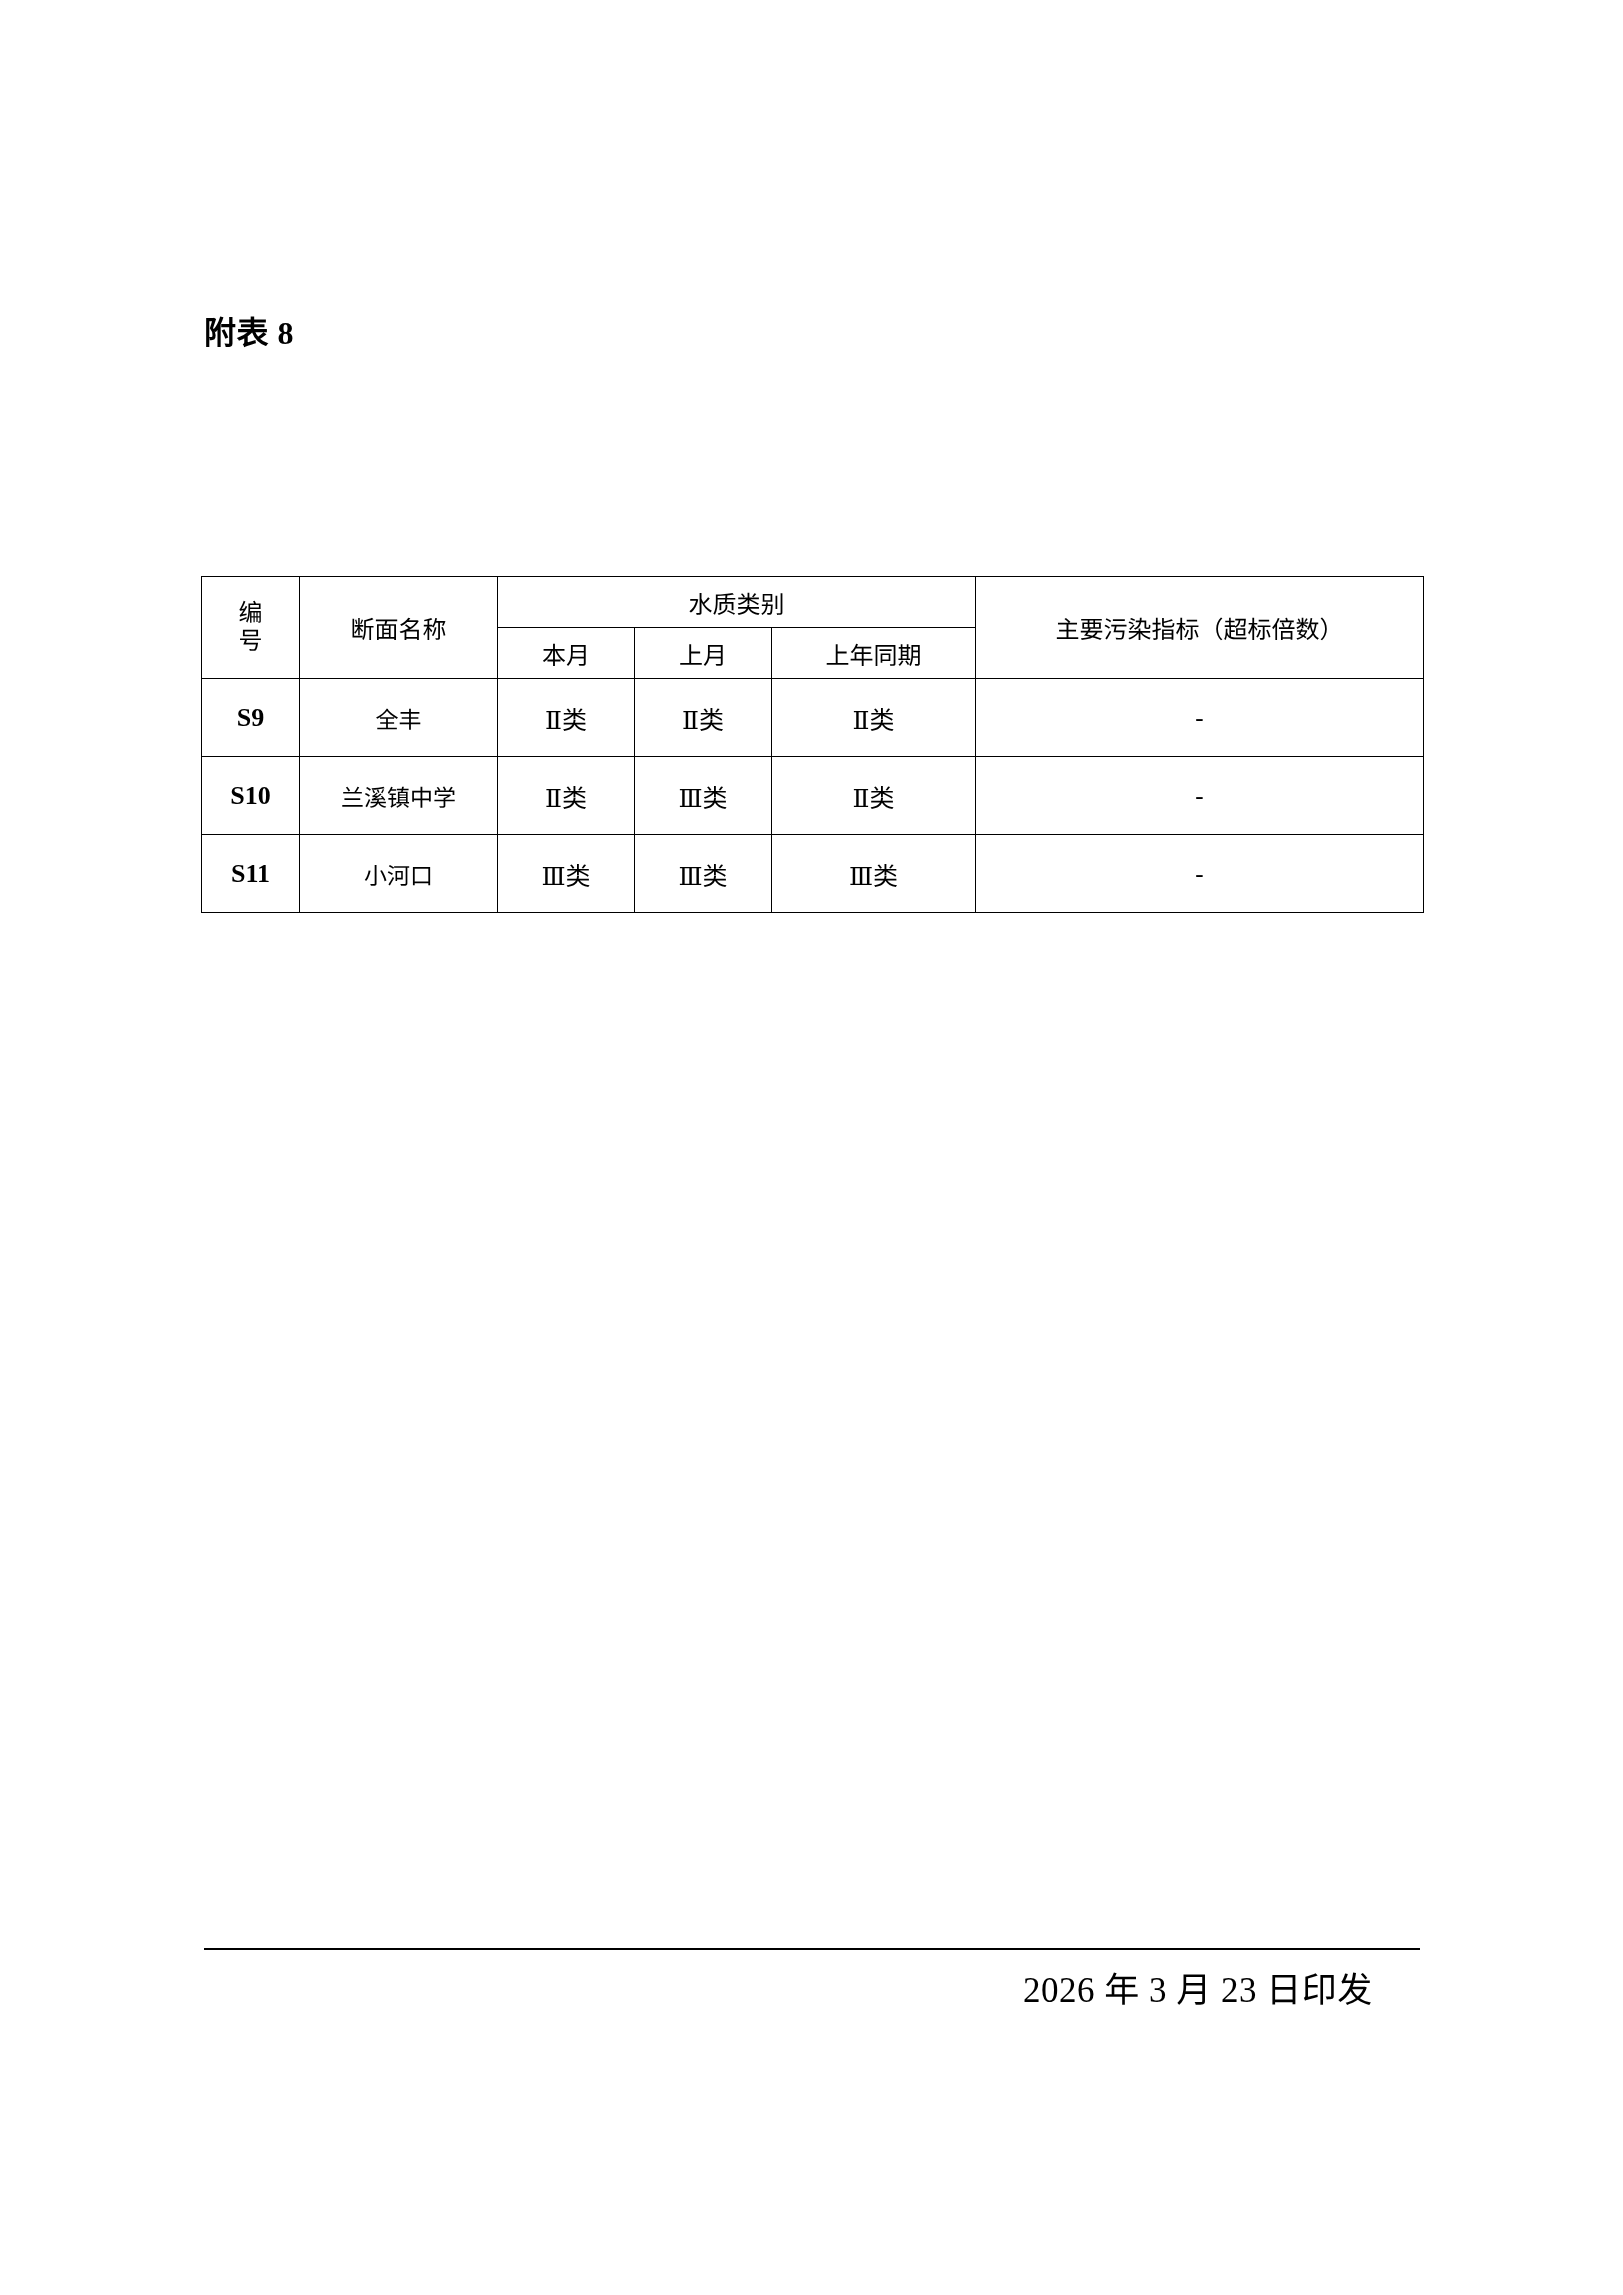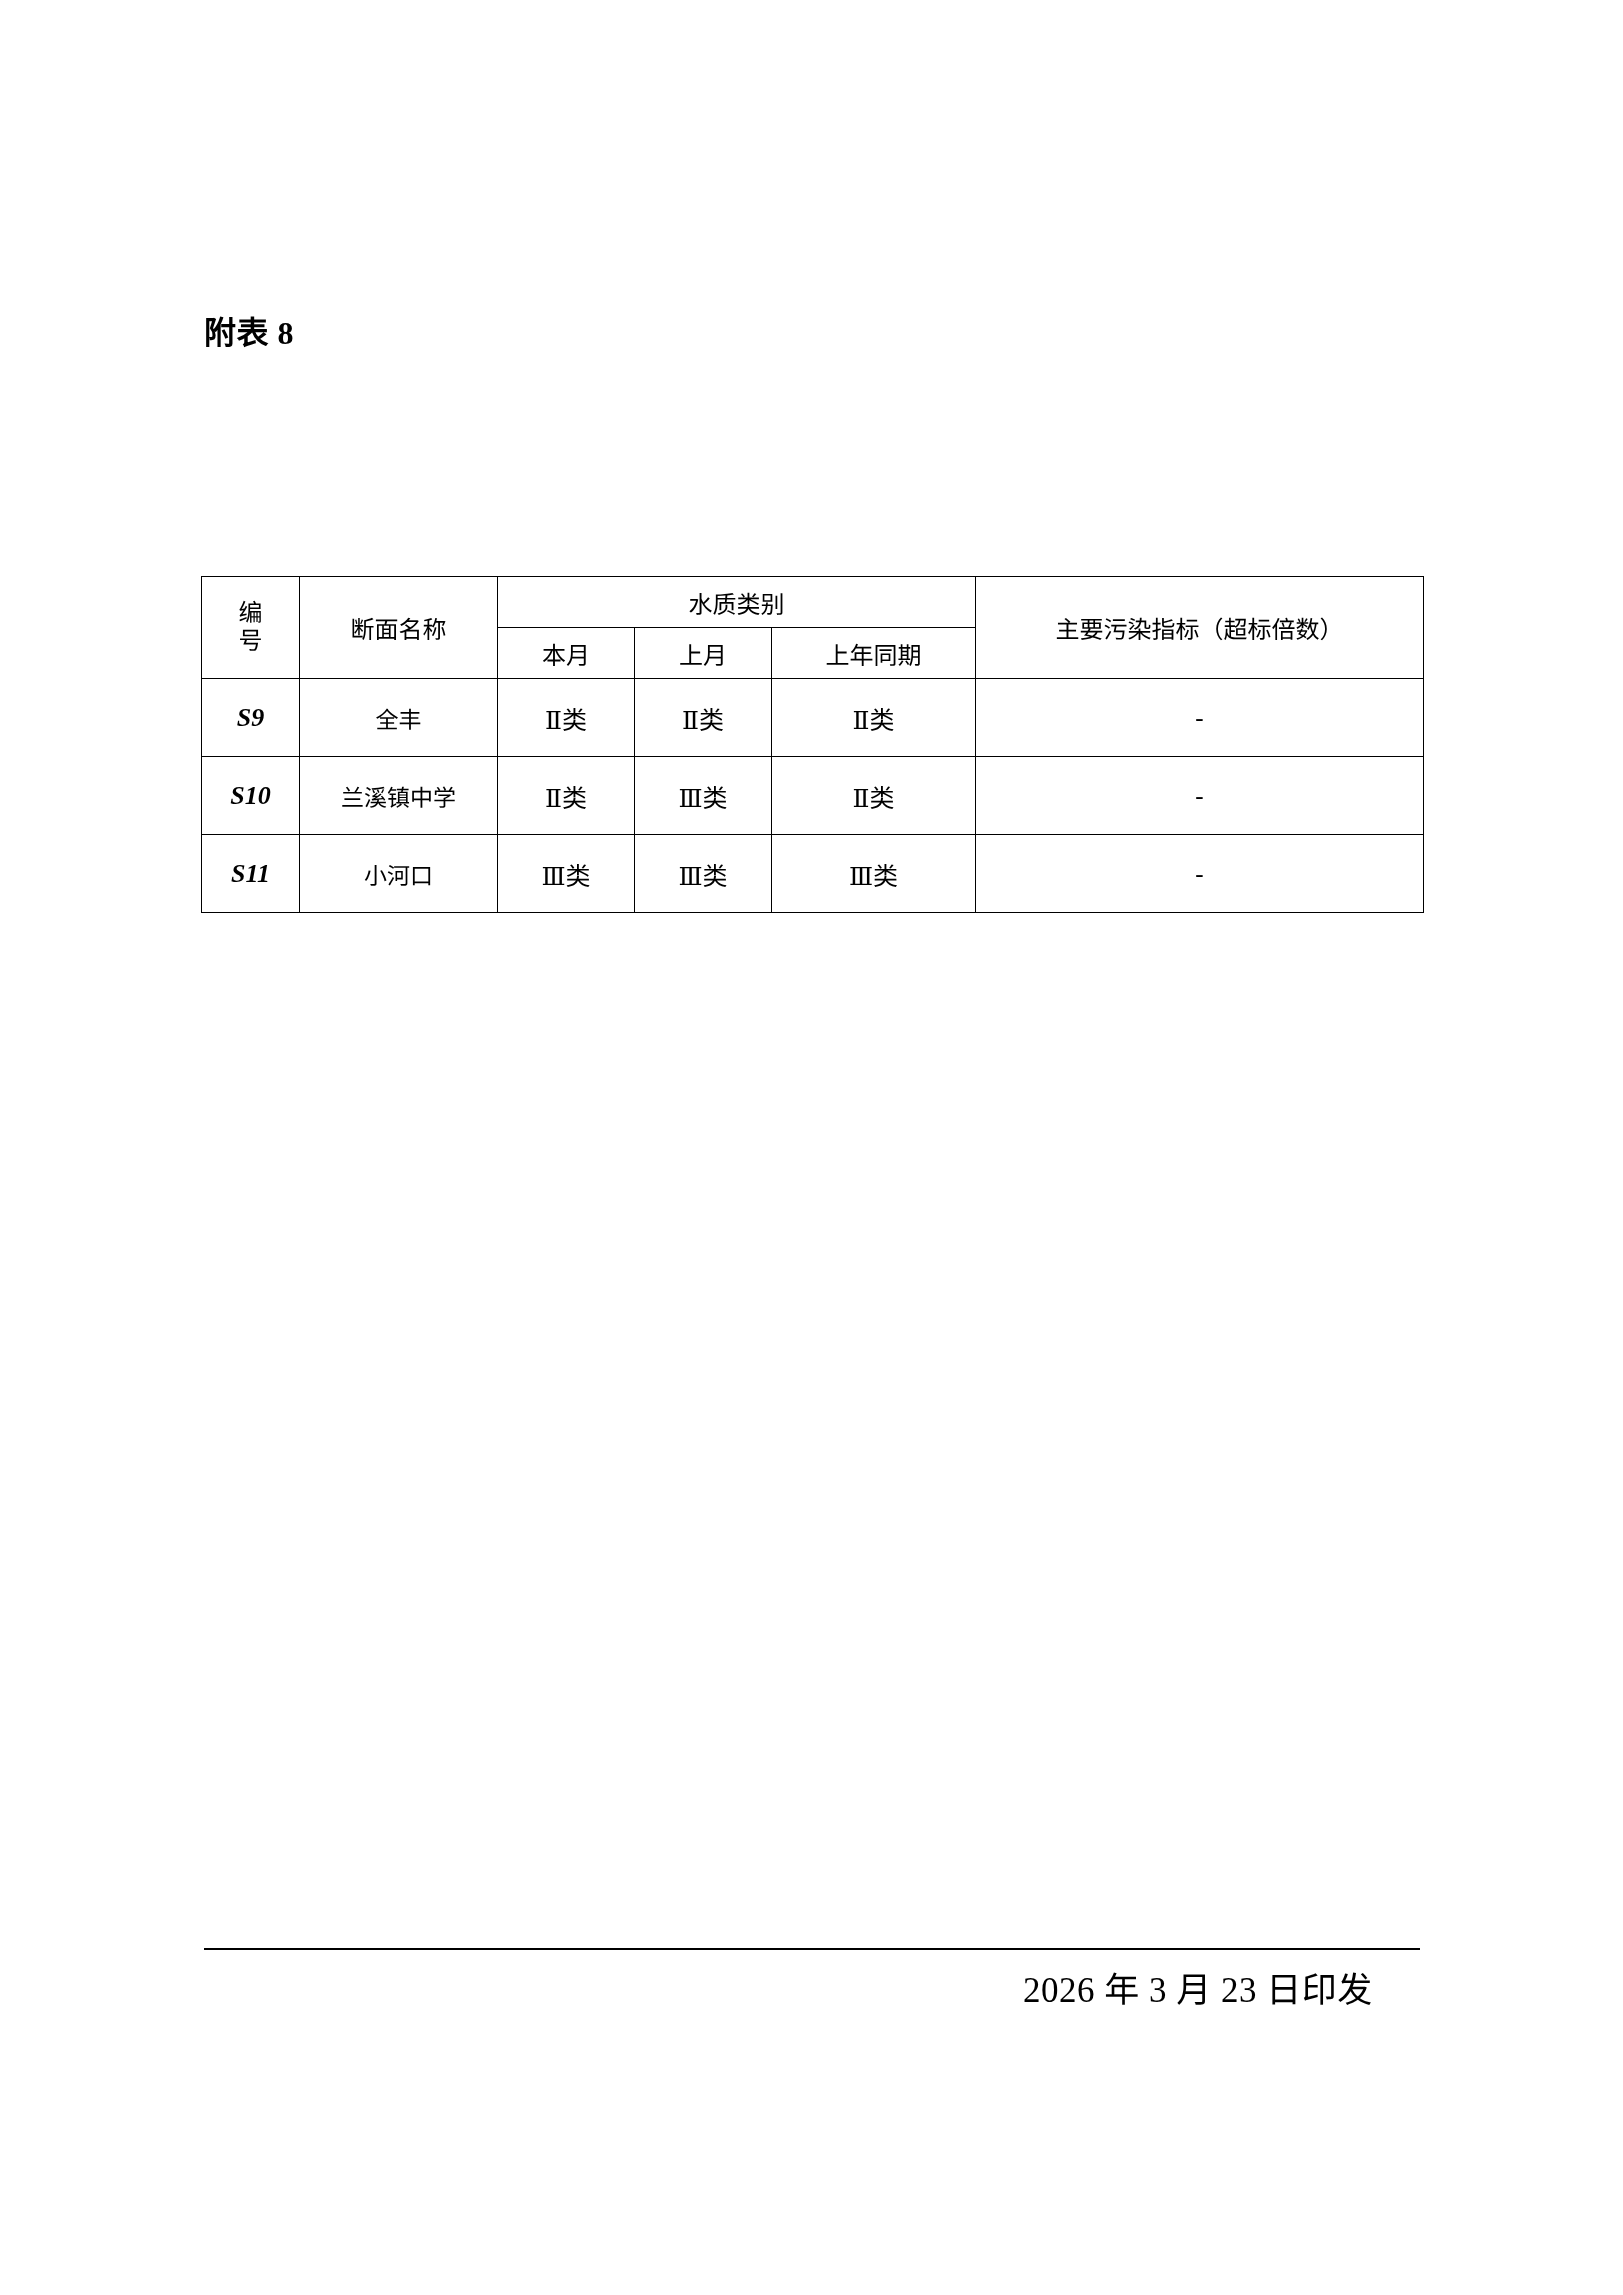--- a/index.html
+++ b/index.html
@@ -81,21 +81,20 @@
   .hdr-row2 td { height: 50px; }
   .hdr-id {
     line-height: 1.15;
     font-size: 24px;
   }
   .body-row td { height: 77px; }
   .body-row td.cell-id {
     font-size: 26px;
     font-weight: bold;
     font-family: "Liberation Serif", "DejaVu Serif", serif;
-    font-style: italic;
   }
   .body-row td.cell-name { font-size: 23px; }
   .body-row td.cell-cat  { font-size: 25px; }
   .body-row td.cell-poll { font-size: 25px; }
 
   
   .footer-rule {
     position: absolute;
     left: 204px;
     top: 1948px;

